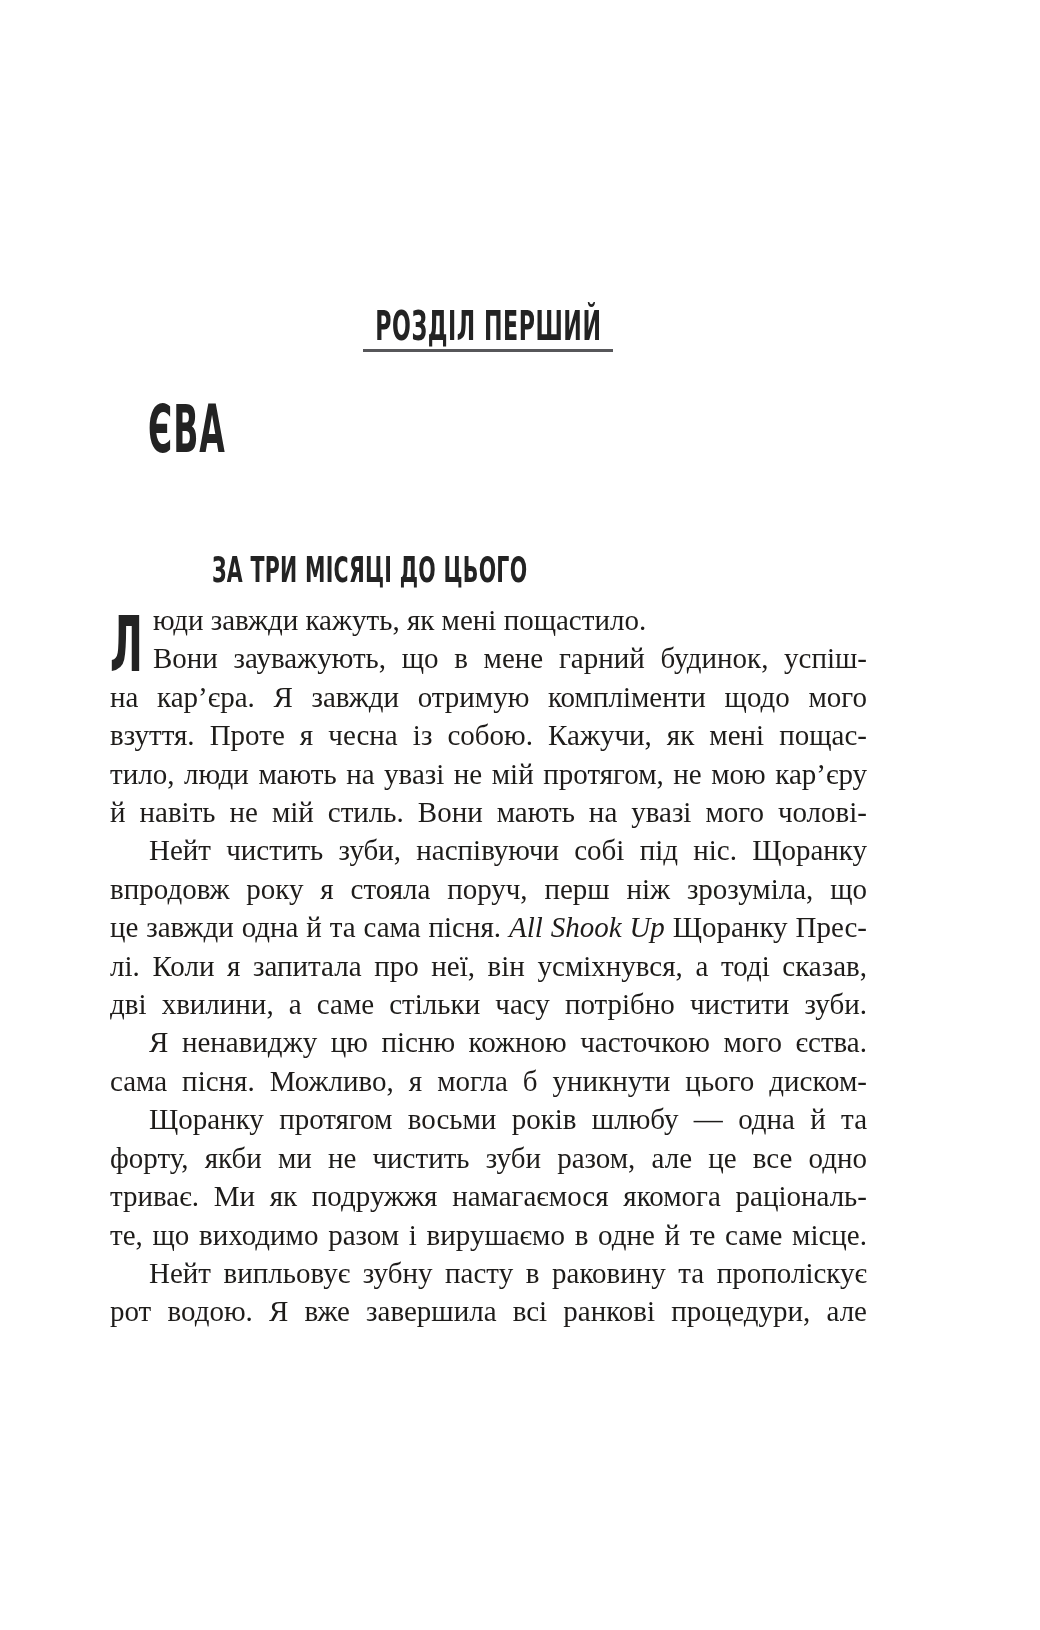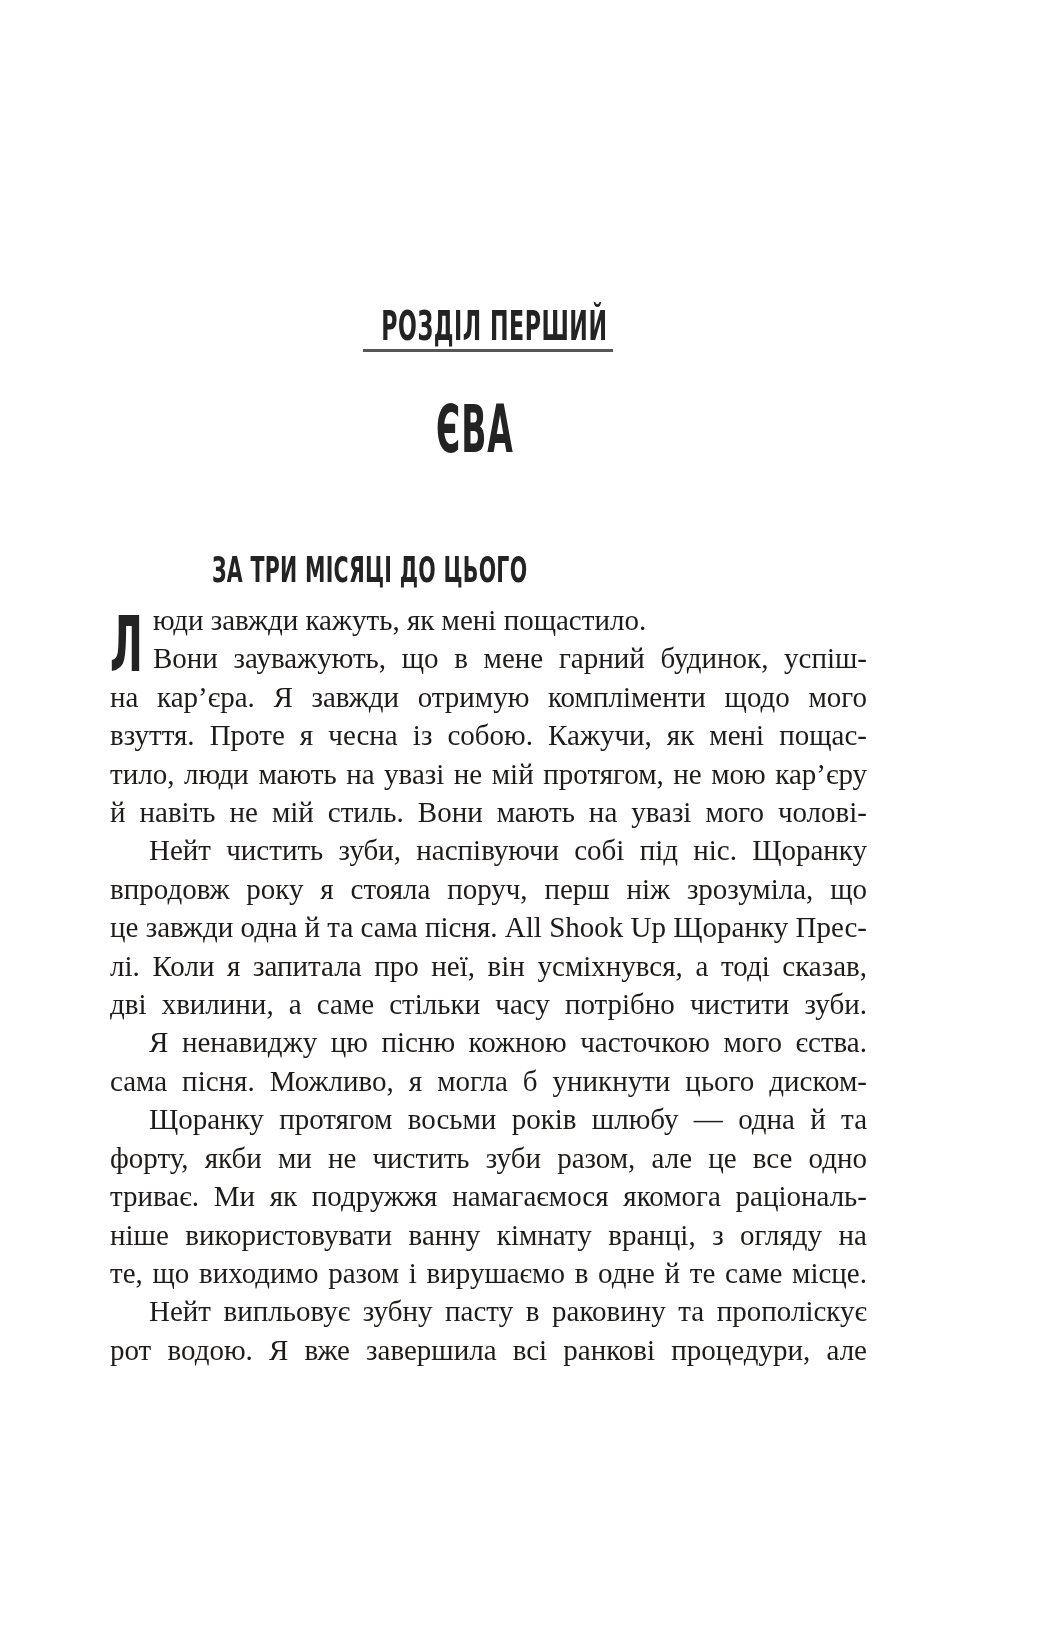--- a/index.html
+++ b/index.html
@@ -20,45 +20,44 @@
   .cond {
     display: inline-block;
     font-family: "DejaVu Sans", sans-serif;
     font-weight: bold;
     color: #232323;
     white-space: nowrap;
     line-height: 1;
   }
   .chapter-label-wrap {
     position: absolute;
-    left: 116px;
+    left: 110px;
     top: 306px;
     width: 757px;
     text-align: center;
   }
   .chapter-label {
     font-size: 41px;
     letter-spacing: 1px;
     transform: scaleX(0.54);
     transform-origin: center top;
   }
   .chapter-rule {
     position: absolute;
     left: 363px;
     top: 349px;
     width: 250px;
     height: 3px;
     background: #57575a;
   }
   .chapter-title-wrap {
     position: absolute;
-    left: 96px;
+    left: 109px;
     top: 397px;
     width: 757px;
-    text-align: center;
   }
   .chapter-title {
     font-size: 66px;
     letter-spacing: 2px;
     transform: scaleX(0.50);
     transform-origin: center top;
   }
   .section-label-wrap {
     position: absolute;
     left: 110px;
@@ -100,21 +99,21 @@
     left: 0;
     top: 6px;
     font-family: "DejaVu Sans", sans-serif;
     font-weight: bold;
     font-size: 76px;
     line-height: 1;
     color: #232323;
     transform: scaleX(0.52);
     transform-origin: left top;
   }
-  .it { }
+  .it { font-style: italic; }
 </style>
 </head>
 <body>
 
 <div class="page" style="background: rgb(255, 255, 255); color: rgb(30, 28, 26);">
 
   <div class="chapter-label-wrap">
     <span class="cond chapter-label" style="color: rgb(35, 35, 35);">РОЗДІЛ ПЕРШИЙ</span>
   </div>
 
@@ -146,21 +145,20 @@
         <div class="bl just"><span>дві хвилини, а саме стільки часу потрібно чистити зуби.</span></div>
       </div>
       <div class="para">
         <div class="bl just ind"><span>Я ненавиджу цю пісню кожною часточкою мого єства.</span></div>
       </div>
       <div class="para">
         <div class="bl just"><span>сама пісня. Можливо, я могла б уникнути цього диском-</span></div>
         <div class="bl just ind"><span>Щоранку протягом восьми років шлюбу — одна й та</span></div>
         <div class="bl just"><span>форту, якби ми не чистить зуби разом, але це все одно</span></div>
         <div class="bl just"><span>триває. Ми як подружжя намагаємося якомога раціональ-</span></div>
-        <div class="bl just"><span>ніше використовувати ванну кімнату вранці, з огляду на</span></div>
         <div class="bl just"><span>те, що виходимо разом і вирушаємо в одне й те саме місце.</span></div>
       </div>
       <div class="para">
         <div class="bl just ind"><span>Нейт випльовує зубну пасту в раковину та прополіскує</span></div>
         <div class="bl just"><span>рот водою. Я вже завершила всі ранкові процедури, але</span></div>
       </div>
     </div>
 
 </div>
 

